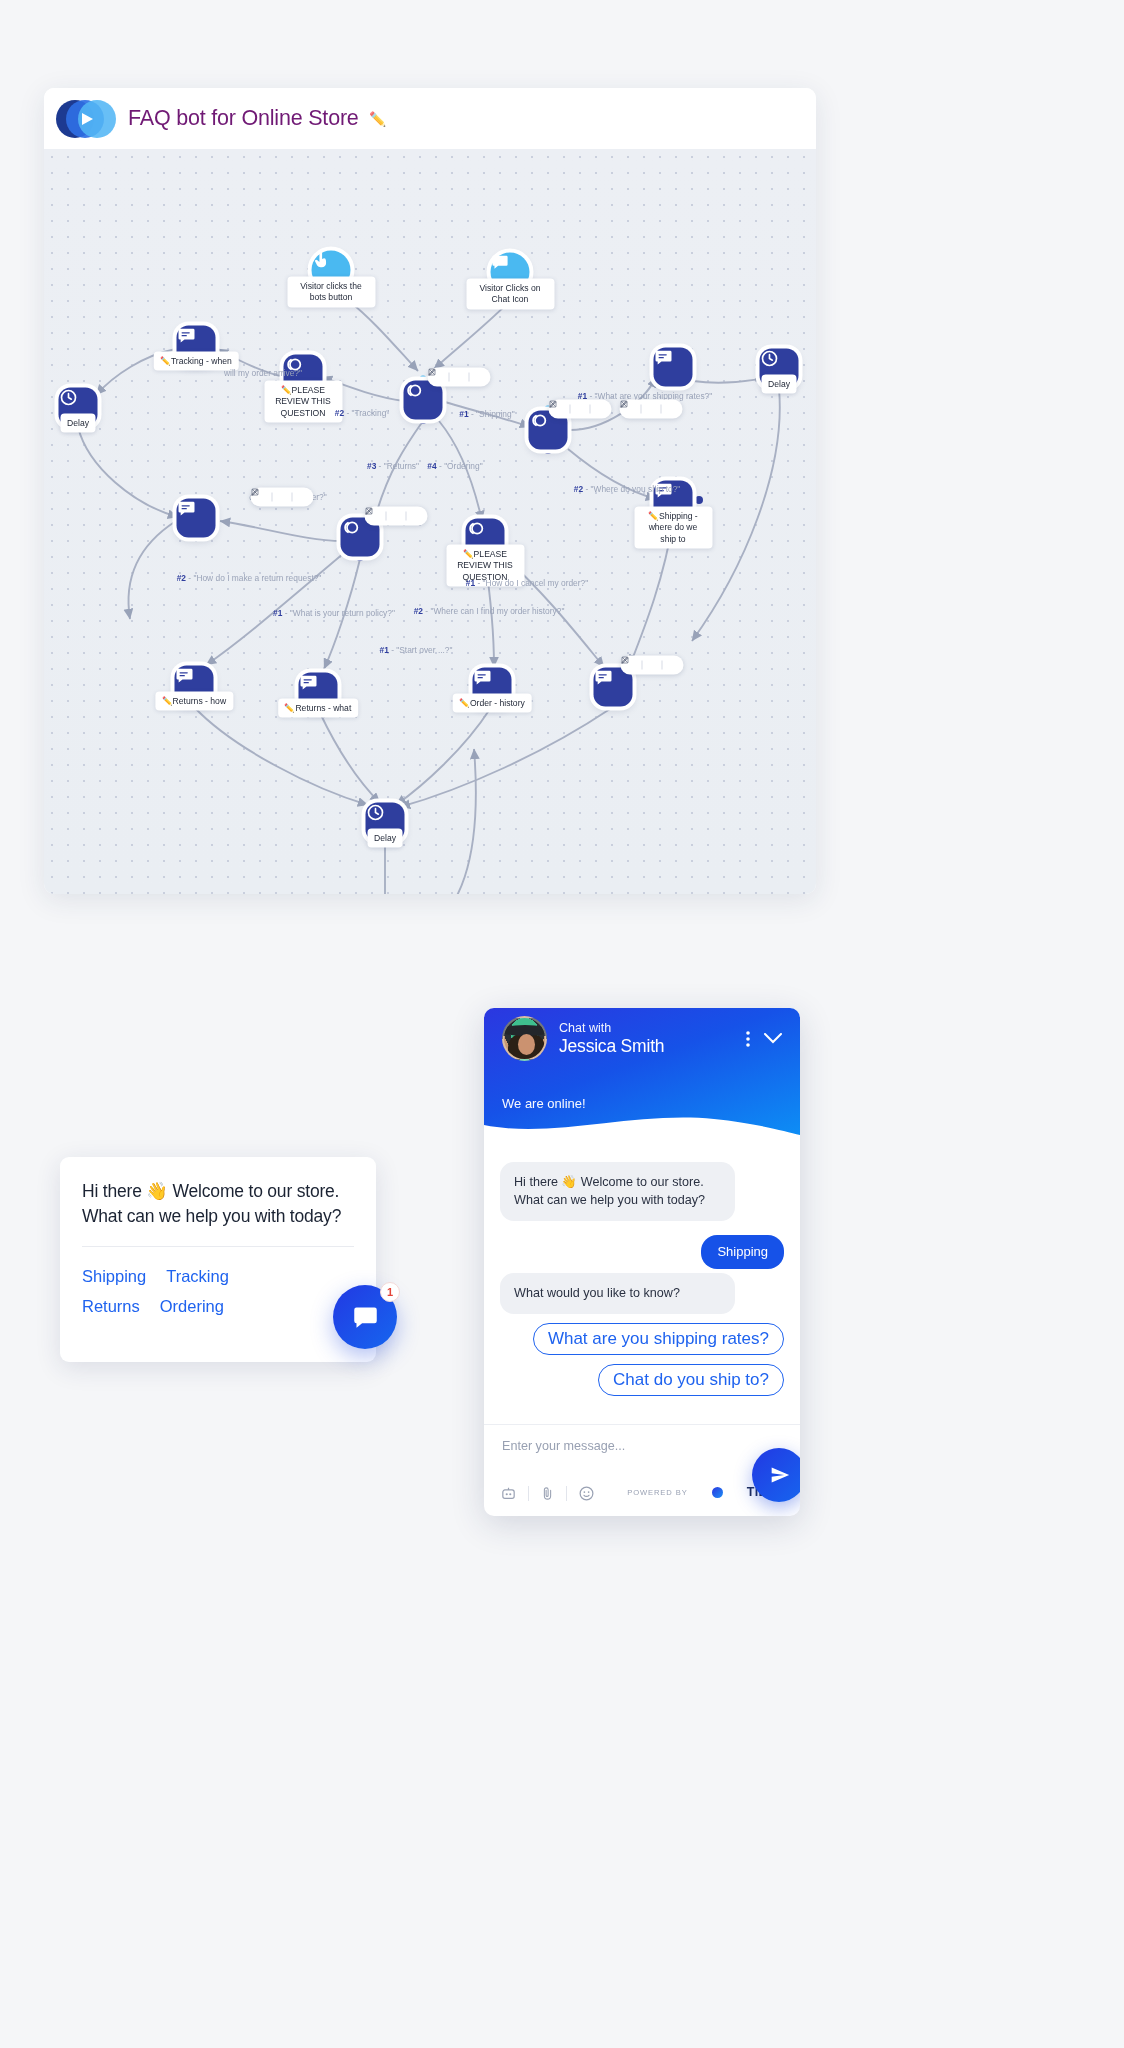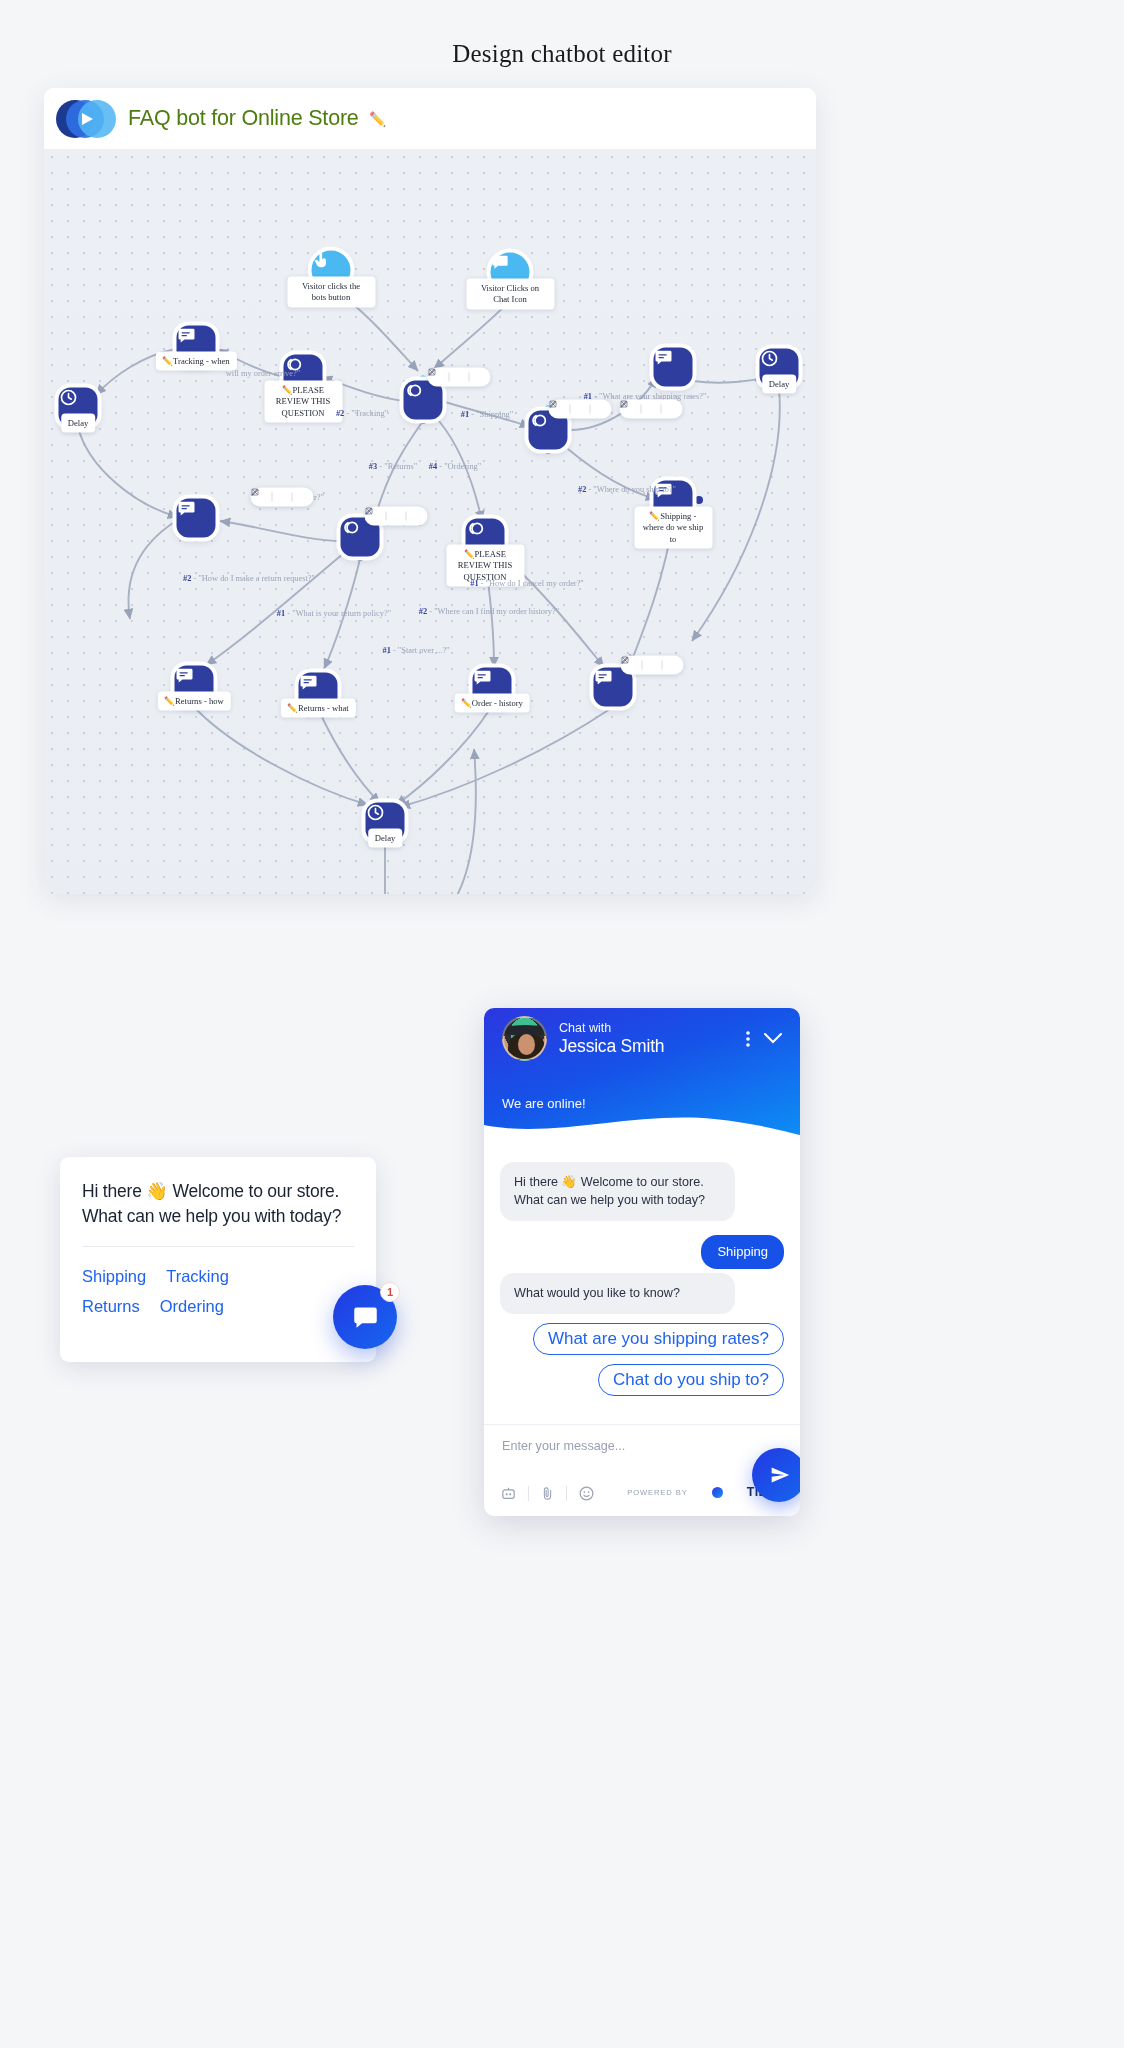--- a/index.html
+++ b/index.html
@@ -50,31 +50,30 @@
   .brand-logo .c2 { left: 10px; width: 38px; height: 38px; background: #2f6fe4; opacity: .92; }
   .brand-logo .c3 { left: 22px; width: 38px; height: 38px; background: #53b6f5; opacity: .88; }
   .brand-logo .play {
     position: absolute; left: 26px; top: 13px;
     width: 0; height: 0;
     border-left: 11px solid #fff;
     border-top: 6.5px solid transparent;
     border-bottom: 6.5px solid transparent;
   }
   .editor-title {
-    font-size: 21.5px; color: #4d7c0f; letter-spacing: -.2px;
+    font-size: 21.5px; color: #701a75; letter-spacing: -.2px;
   }
   .pencil-btn { margin-left: 11px; font-size: 14px; line-height: 1; opacity: .85; cursor: pointer; }
 
   .canvas {
     position: absolute; left: 0; top: 61px;
     width: 772px; height: 745px;
     background:
       radial-gradient(#c9cfdd 1.2px, transparent 1.3px) 0 0 / 16px 16px,
       linear-gradient(180deg,#eceff4 0%, #eaeef3 100%);
-    font-family: Liberation Serif, serif;
   }
   .canvas svg { position: absolute; inset: 0; width: 100%; height: 100%; }
 
   
   .node { position: absolute; transform: translate(-50%,-50%); }
   .node .chip {
     width: 39px; height: 39px; border-radius: 12px;
     background: #2f3e9e;
     display: flex; align-items: center; justify-content: center;
     box-shadow: 0 0 0 4px #fff, 0 3px 9px rgba(30,45,90,.22);
@@ -214,21 +213,20 @@
     background: #fff; color: #e4453a; border: 1px solid #f3dad8;
     font-size: 11px; display: flex; align-items: center; justify-content: center;
     font-weight: 700;
   }
 </style>
 </head>
 <body>
 
 <div class="page">
 
-  <div class="caption" id="cap-editor">Design chatbot editor</div>
 
   <div class="editor-card">
     <div class="editor-head">
       <div class="brand-logo">
         <div class="c1"></div>
           <div class="c2"></div>
           <div class="c3"></div>
           <div class="play"></div>
       </div>
       <div class="editor-title">FAQ bot for Online Store</div>

